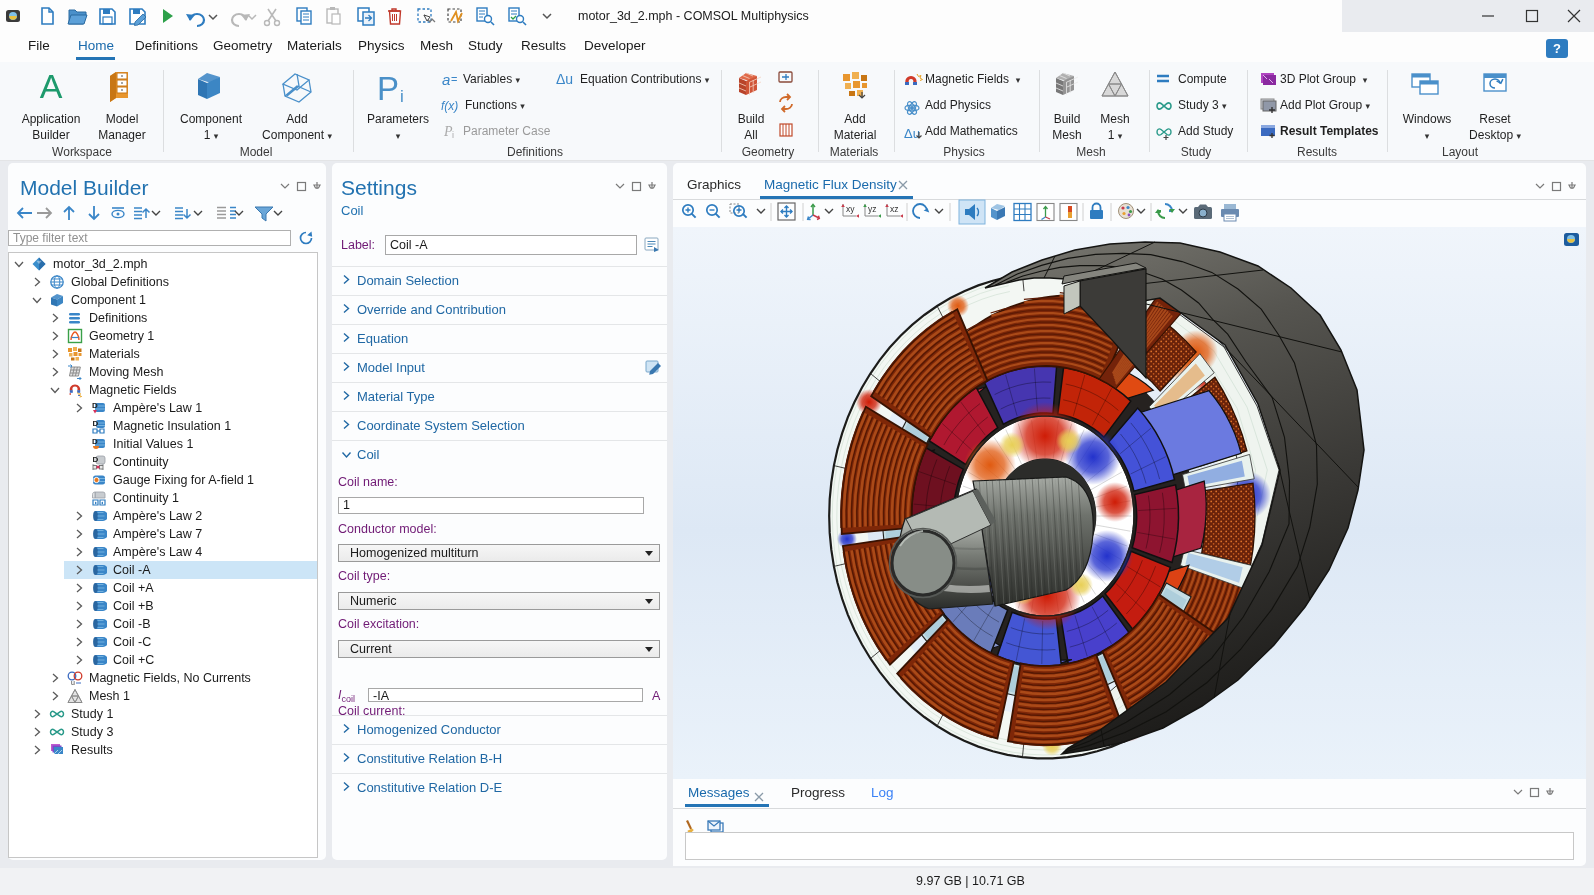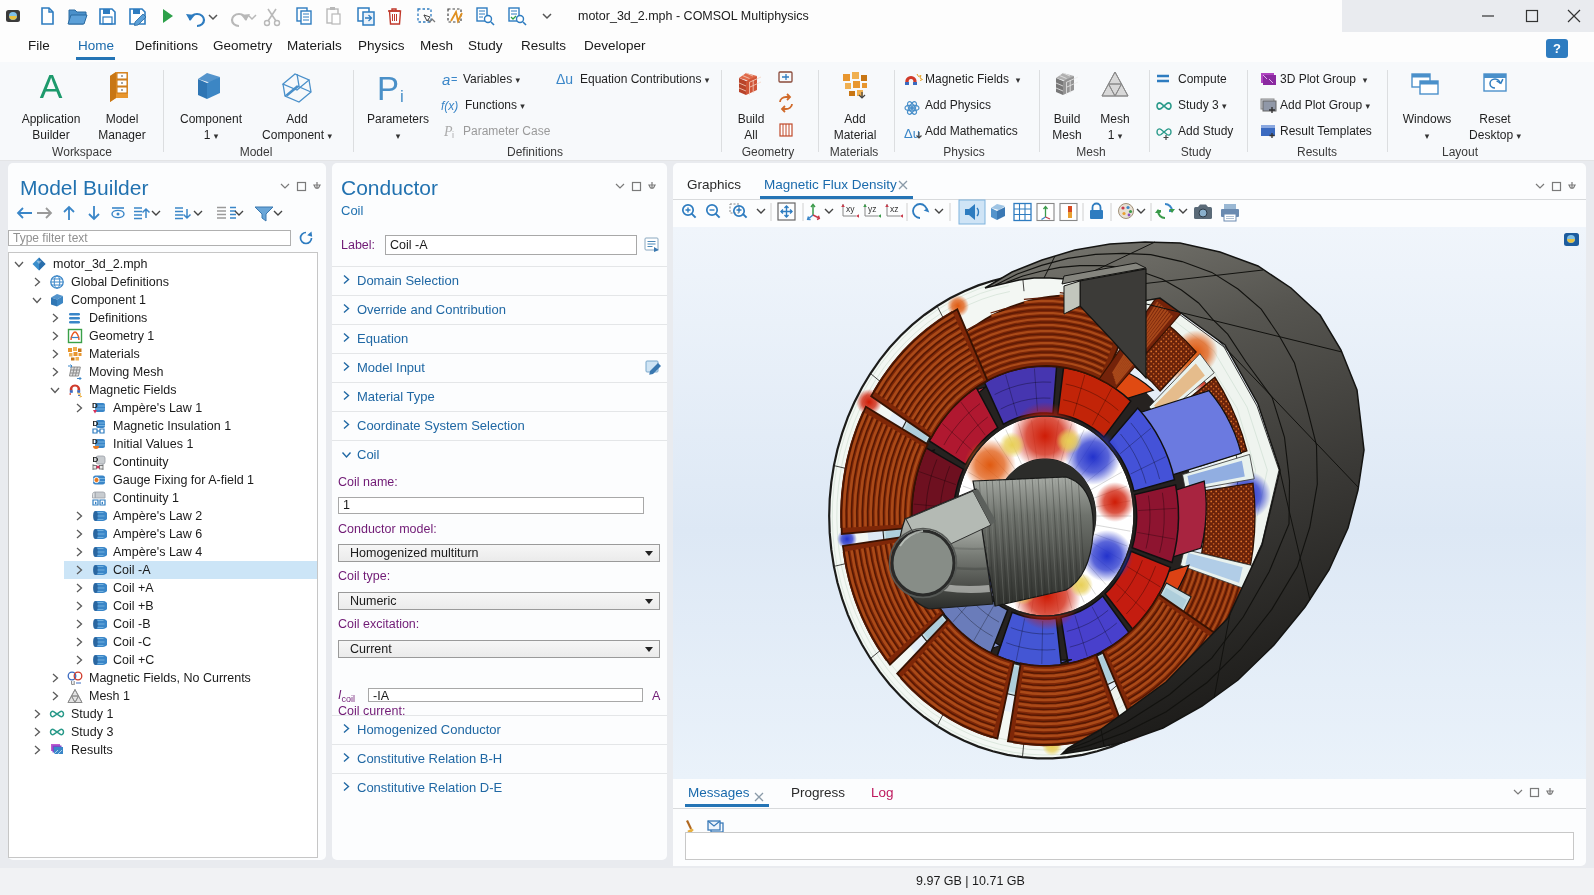--- a/index.html
+++ b/index.html
@@ -149,21 +149,21 @@
     <div class="rsmall gray" style="left:463px;top:62px;">Parameter Case</div>
     <div class="rsmall" style="left:580px;top:10px;">Equation Contributions <span class="chev">▾</span></div>
     <div class="rsmall" style="left:925px;top:10px;">Magnetic Fields &nbsp;<span class="chev">▾</span></div>
     <div class="rsmall" style="left:925px;top:36px;">Add Physics</div>
     <div class="rsmall" style="left:925px;top:62px;">Add Mathematics</div>
     <div class="rsmall" style="left:1178px;top:10px;">Compute</div>
     <div class="rsmall" style="left:1178px;top:36px;">Study 3 <span class="chev">▾</span></div>
     <div class="rsmall" style="left:1178px;top:62px;">Add Study</div>
     <div class="rsmall" style="left:1280px;top:10px;">3D Plot Group &nbsp;<span class="chev">▾</span></div>
     <div class="rsmall" style="left:1280px;top:36px;">Add Plot Group <span class="chev">▾</span></div>
-    <div class="rsmall" style="left:1280px;top:62px;">Result Templates</div>
+    <div class="rsmall" style="left:1280px;top:62px;font-weight:bold;">Result Templates</div>
     <svg class="icon" style="left:0;top:0;" width="1594" height="99" viewBox="0 0 1594 99">
       <text x="51" y="36" font-family="Liberation Sans" font-size="34" fill="#1d9a6c" text-anchor="middle">A</text>
       <g>
         <path d="M110 14 l6 -4 h12 v26 h-12 l-6 4 z" fill="#e8962e"></path>
         <path d="M116 10 v26 l-6 4 v-26 z" fill="#c87614"></path>
         <rect x="117" y="11" width="10" height="6" fill="#fff" stroke="#c87614"></rect>
         <rect x="117" y="18" width="10" height="6" fill="#fff" stroke="#c87614"></rect>
         <rect x="117" y="25" width="10" height="6" fill="#fff" stroke="#c87614"></rect>
         <circle cx="122" cy="14" r="1" fill="#888"></circle>
         <circle cx="122" cy="21" r="1" fill="#888"></circle>
@@ -457,21 +457,21 @@
     </svg>
     <div class="trow" style="left:104px;top:254px;">Ampère's Law 2</div>
     <svg class="icon" style="left:66px;top:276px;" width="8" height="10" viewBox="0 0 8 10">
       <path d="M2 1l4.5 4L2 9" fill="none" stroke="#5a5a5a" stroke-width="1.3"></path>
     </svg>
     <svg class="icon" style="left:82px;top:273px;" width="16" height="16" viewBox="0 0 16 16">
       <path d="M4.5 3h7.5a1 1 0 0 1 0 10H4.5z" fill="#3a86c8"></path>
       <ellipse cx="4.5" cy="8" rx="2.4" ry="5" fill="#2a66a0"></ellipse>
       <path d="M6.5 4.5h6M6.5 8h7M6.5 11.5h6" stroke="#78b4e0" stroke-width="0.9"></path>
     </svg>
-    <div class="trow" style="left:104px;top:272px;">Ampère's Law 6</div>
+    <div class="trow" style="left:104px;top:272px;">Ampère's Law 7</div>
     <svg class="icon" style="left:66px;top:294px;" width="8" height="10" viewBox="0 0 8 10">
       <path d="M2 1l4.5 4L2 9" fill="none" stroke="#5a5a5a" stroke-width="1.3"></path>
     </svg>
     <svg class="icon" style="left:82px;top:291px;" width="16" height="16" viewBox="0 0 16 16">
       <path d="M4.5 3h7.5a1 1 0 0 1 0 10H4.5z" fill="#3a86c8"></path>
       <ellipse cx="4.5" cy="8" rx="2.4" ry="5" fill="#2a66a0"></ellipse>
       <path d="M6.5 4.5h6M6.5 8h7M6.5 11.5h6" stroke="#78b4e0" stroke-width="0.9"></path>
     </svg>
     <div class="trow" style="left:104px;top:290px;">Ampère's Law 4</div>
     <div style="position:absolute;left:55px;top:308px;width:253px;height:18px;background:#cce5f7;"></div>
@@ -566,21 +566,21 @@
     </svg>
     <svg class="icon" style="left:40px;top:489px;" width="16" height="16" viewBox="0 0 16 16">
       <rect x="2" y="2" width="9" height="7" fill="#c05ad0"></rect>
       <rect x="3.5" y="3.5" width="9" height="7" fill="#7a4ac8"></rect>
       <rect x="5" y="5" width="9" height="7" fill="#3a86c8"></rect>
       <path d="M5 12l4-4m0 4l4-4" stroke="#a8d0ec" stroke-width="1"></path>
     </svg>
     <div class="trow" style="left:62px;top:488px;">Results</div>
   </div>
 <div class="panel" id="setpanel" style="left:332px;top:163px;width:335px;height:697px;">
-    <div class="ptitle" style="left:9px;top:13px;">Conductor</div>
+    <div class="ptitle" style="left:9px;top:13px;">Settings</div>
     <div class="psub" style="left:9px;top:40px;">Coil</div>
     <svg class="icon" style="left:283px;top:18px;" width="42" height="12" viewBox="0 0 42 12">
       <path d="M1 3l4 4 4-4" fill="none" stroke="#7a7a7a" stroke-width="1.2"></path>
       <rect x="17.5" y="1.5" width="8" height="8" fill="none" stroke="#7a7a7a" stroke-width="1.2"></rect>
       <path d="M37 1v7m-3-4h6l-1.5 3h-3z" stroke="#7a7a7a" stroke-width="1.2" fill="none"></path>
     </svg>
   </div>
 <div class="slabel" style="left:341px;top:238px;">Label:</div>
 <div class="sinput" style="left:385px;top:235px;width:252px;height:20px;line-height:18px;">Coil -A</div>
 <svg class="icon" style="left:643px;top:235px;" width="20" height="20" viewBox="0 0 20 20">
@@ -1280,21 +1280,21 @@
     <ellipse cx="923" cy="563" rx="31" ry="32" fill="#878d87" stroke="#2a2b2a" stroke-width="3"></ellipse>
     <ellipse cx="923" cy="563" rx="33.5" ry="34.5" fill="none" stroke="#565956" stroke-width="1.5"></ellipse>
     <path d="M900 546 a31 32 0 0 1 23 -15" fill="none" stroke="#c2c8c2" stroke-width="2" opacity="0.8"></path>
   </svg>
 <div id="msgs">
     <div class="gtab" style="left:15px;top:6px;color:#1a6aac;">Messages</div>
     <svg class="icon" style="left:80px;top:12px;" width="12" height="12" viewBox="0 0 12 12">
       <path d="M2 2l8 8M10 2l-8 8" stroke="#8a9aa8" stroke-width="1.3"></path>
     </svg>
     <div class="gtab" style="left:118px;top:6px;color:#2a2a2a;">Progress</div>
-    <div class="gtab" style="left:198px;top:6px;color:#be185d;">Log</div>
+    <div class="gtab" style="left:198px;top:6px;color:#3b82f6;">Log</div>
     <div class="abs" style="left:12px;top:25px;width:84px;height:3px;background:#2474b5;"></div>
     <div class="abs" style="left:0;top:29px;width:913px;height:1px;background:#d8dadc;"></div>
     <svg class="icon" style="left:12px;top:40px;" width="60" height="18" viewBox="0 0 60 18">
       <path d="M3 1l4 8.5-1.8 0.9-4.2-8.4z" fill="#b06820"></path>
       <path d="M7 9.5l-4.5 2.2 1.5 4.3 4.8-5z" fill="#e8b040"></path>
       <rect x="26" y="4" width="12" height="9" fill="none" stroke="#3a7ab8" stroke-width="1.3"></rect>
       <rect x="23" y="2" width="12" height="9" fill="#eef4fb" stroke="#3a7ab8" stroke-width="1.3"></rect>
       <path d="M23 2l6 5 6-5" fill="none" stroke="#3a7ab8" stroke-width="1.2"></path>
     </svg>
     <svg class="icon" style="left:840px;top:8px;" width="42" height="12" viewBox="0 0 42 12">

